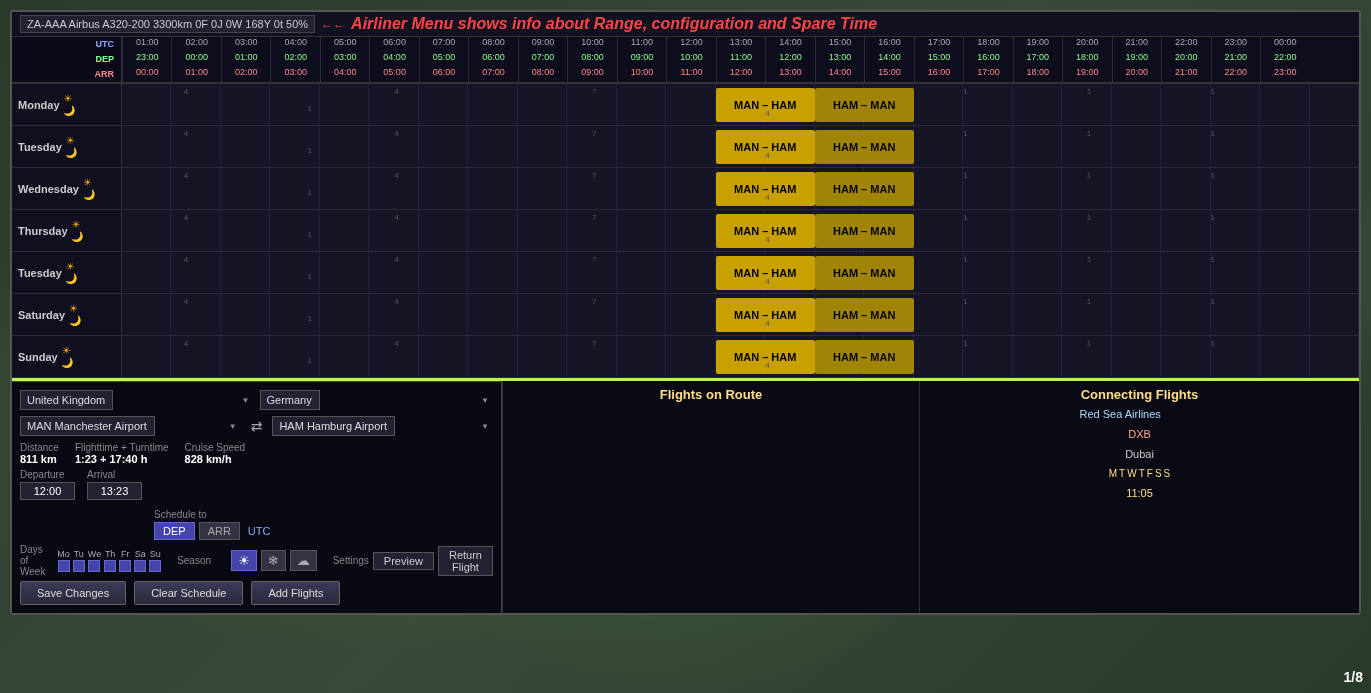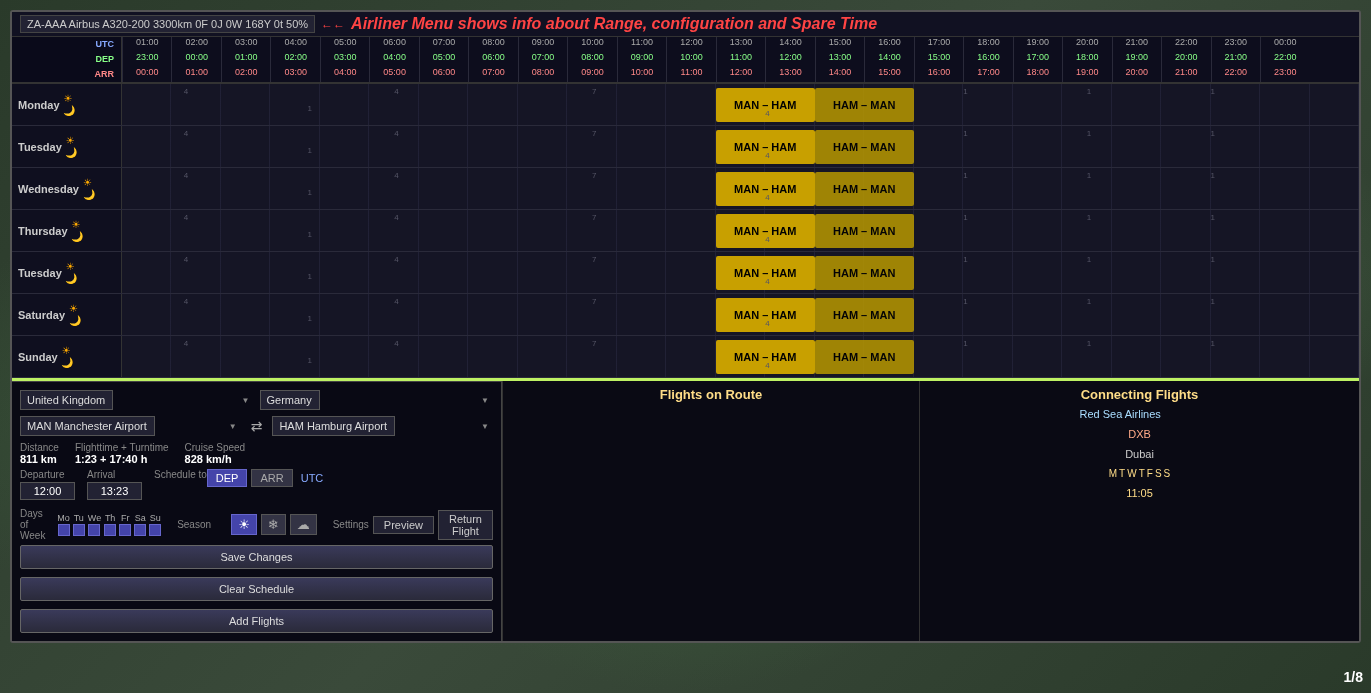--- a/index.html
+++ b/index.html
@@ -259,21 +259,22 @@
       color: #fff;
       border: 1px solid #555;
       padding: 2px 6px;
       font-size: 11px;
       width: 55px;
       text-align: center;
     }
 
     .schedule-to-section {
       display: flex;
-      flex-direction: row;
+      flex-direction: column;
+      margin-top: 40px;
     }
 
     .sched-label {
       color: #888;
       font-size: 10px;
       margin-bottom: 2px;
     }
 
     .dep-arr-row {
       display: flex;
@@ -366,21 +367,20 @@
       color: #ccc;
       border: 1px solid #555;
       padding: 2px 10px;
       font-size: 11px;
       cursor: pointer;
     }
 
     .action-buttons {
       display: flex;
       gap: 8px;
-      flex-direction: column;
     }
 
     .action-btn {
       background: linear-gradient(to bottom, #3a3a5a, #2a2a3a);
       color: #ddd;
       border: 1px solid #666;
       padding: 5px 16px;
       font-size: 11px;
       cursor: pointer;
       border-radius: 2px;

